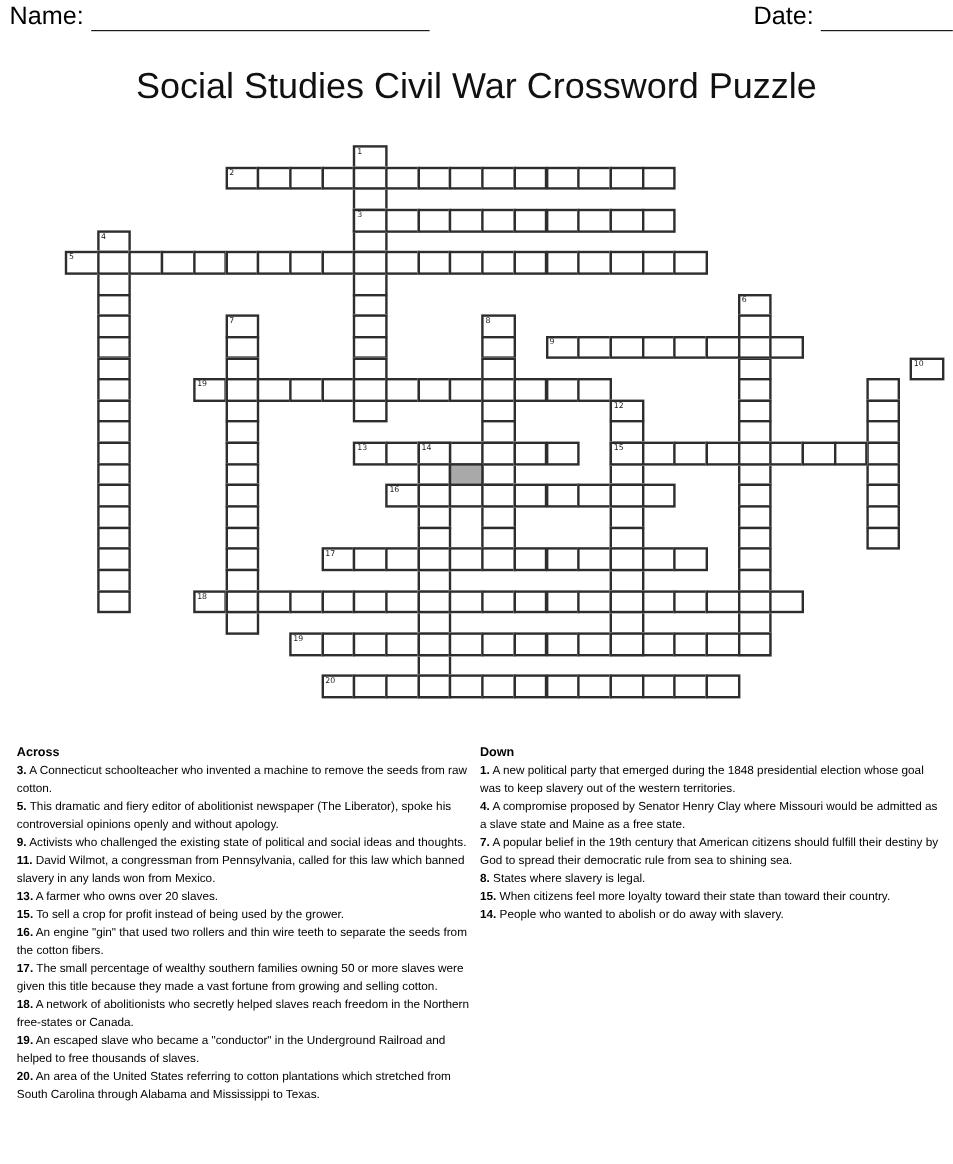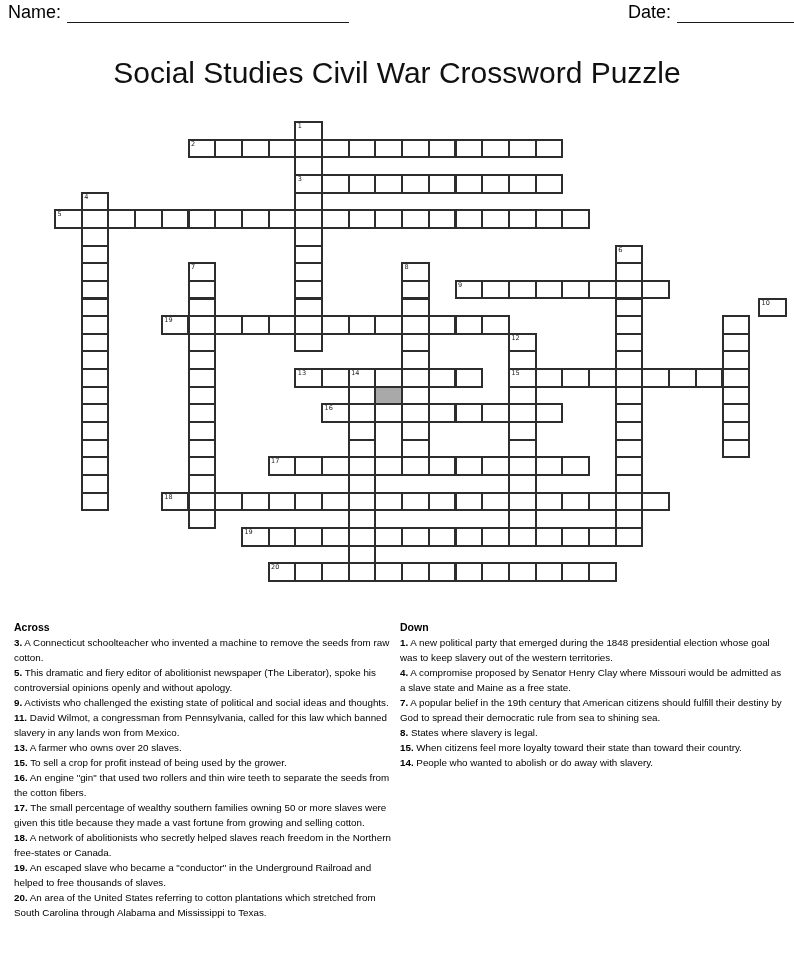--- a/index.html
+++ b/index.html
@@ -1,21 +1,21 @@
 <!DOCTYPE html>
 <html><head>
 <meta charset="utf-8">
 <style>
   html,body{margin:0;padding:0;}
   body{
     width:794px;height:970px;background:#ffffff;position:relative;
     font-family:"Liberation Sans",sans-serif;color:#000;overflow:hidden;
   }
   
-  .hdr-row{position:absolute;top:2px;font-size:18px;white-space:nowrap;}
+  .hdr-row{position:absolute;top:2px;font-size:21px;white-space:nowrap;}
   #name-row{left:8px;}
   #date-row{left:628px;}
   .blank{display:inline-block;height:14px;border-bottom:1.5px solid #1a1a1a;vertical-align:bottom;margin-left:6px;}
   #name-blank{width:282px;}
   #date-blank{width:150px;}
   
   #title{
     position:absolute;top:36px;left:0;width:794px;text-align:center;
     font-family:"Liberation Sans",sans-serif;font-size:30px;font-weight:400;
     letter-spacing:0px;color:#111;

